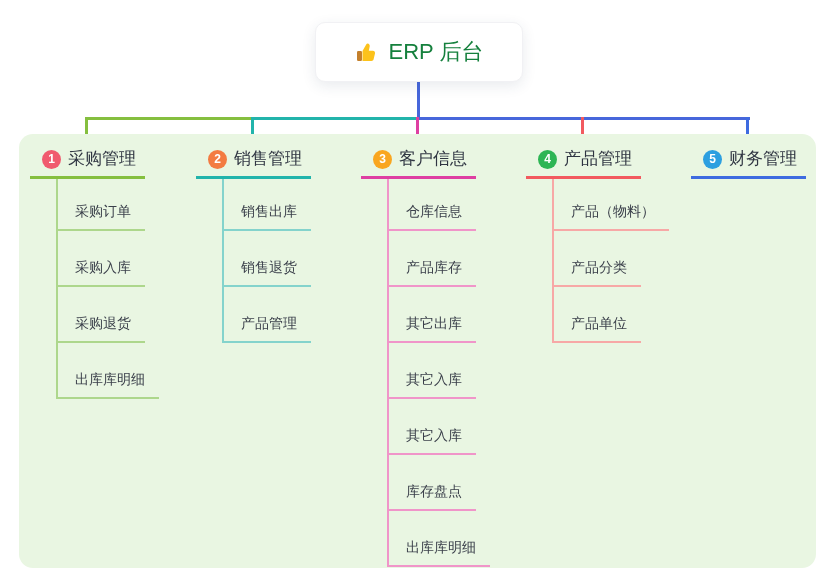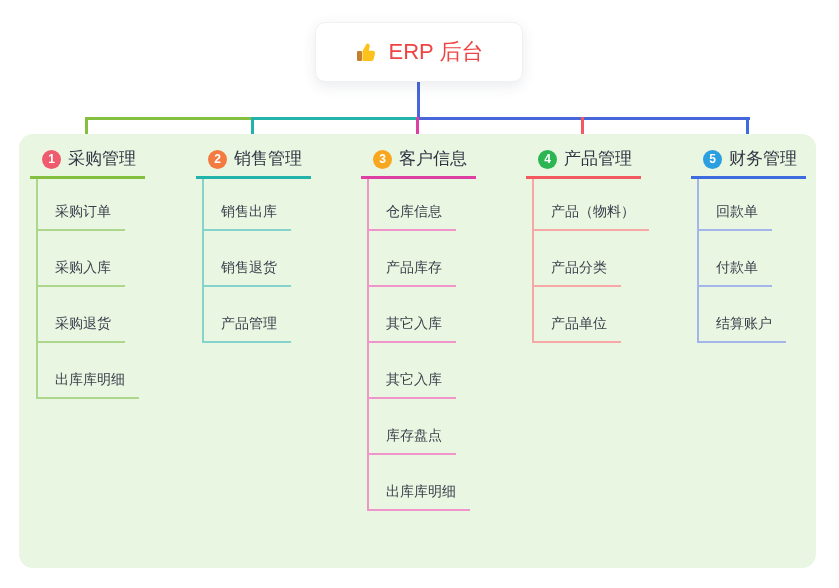--- a/index.html
+++ b/index.html
@@ -9,21 +9,21 @@
     font-family:"Liberation Sans","DejaVu Sans",sans-serif;
   }
   .canvas{position:absolute;inset:0;}
 
   
   .root-node{
     position:absolute;left:315px;top:22px;width:208px;height:60px;
     background:#ffffff;border:1px solid #f1f1f4;border-radius:10px;
     box-shadow:0 4px 14px rgba(40,60,90,.10);
     display:flex;align-items:center;justify-content:center;gap:10px;
-    font-size:22px;font-weight:500;color:#ef4444;box-sizing:border-box;
+    font-size:22px;font-weight:500;color:#15803d;box-sizing:border-box;
   }
   .thumb{display:inline-flex;width:24px;height:24px;}
 
   
   .conn{position:absolute;background:#999;}
   .conn.v{width:3px;}
   .conn.h{height:3px;top:117px;}
   .root-drop{left:417px;top:82px;height:36px;}
   .drop{top:117px;height:26px;}
 
@@ -42,21 +42,21 @@
     display:flex;align-items:center;gap:7px;
     font-size:17px;font-weight:500;color:#2f3542;line-height:22px;
     white-space:nowrap;
   }
   .badge{
     flex:0 0 auto;width:19px;height:19px;border-radius:50%;
     background:var(--bc);color:#fff;font-size:12px;font-weight:bold;
     display:inline-flex;align-items:center;justify-content:center;
   }
   .items{
-    margin-left:6px;border-left:2px solid var(--lc);
+    margin-left:26px;border-left:2px solid var(--lc);
     padding-top:22px;
   }
   .item{
     display:table;
     padding:0 14px 8px 17px;
     border-bottom:2px solid var(--lc);
     margin-bottom:26px;
     font-size:14px;line-height:20px;color:#3a3f4a;white-space:nowrap;
   }
   .item:last-child{margin-bottom:0;}
@@ -114,20 +114,21 @@
   </div>
 
   <div class="branch" style="left: 361px; --c: #DE3FA2; --lc: #F095C9; --bc: #F9A61F;">
     <div class="branch-header">
       <span class="badge">3</span>
       <span>客户信息</span>
     </div>
     <div class="items">
         <div class="item">仓库信息</div>
         <div class="item">产品库存</div>
+        <div class="item">其它出库</div>
         <div class="item">其它入库</div>
         <div class="item">其它入库</div>
         <div class="item">库存盘点</div>
         <div class="item">出库库明细</div>
       </div>
   </div>
 
   <div class="branch" style="left: 526px; --c: #F25A5F; --lc: #F7A8A6; --bc: #2DB554;">
     <div class="branch-header">
       <span class="badge">4</span>
@@ -138,20 +139,15 @@
         <div class="item">产品分类</div>
         <div class="item">产品单位</div>
       </div>
   </div>
 
   <div class="branch" style="left: 691px; --c: #3E6BE0; --lc: #A3B5EB; --bc: #2C9FE0;">
     <div class="branch-header">
       <span class="badge">5</span>
       <span>财务管理</span>
     </div>
-    <div class="items">
-        <div class="item">回款单</div>
-        <div class="item">付款单</div>
-        <div class="item">结算账户</div>
-      </div>
   </div>
 
 </div>
 
 </body></html>

